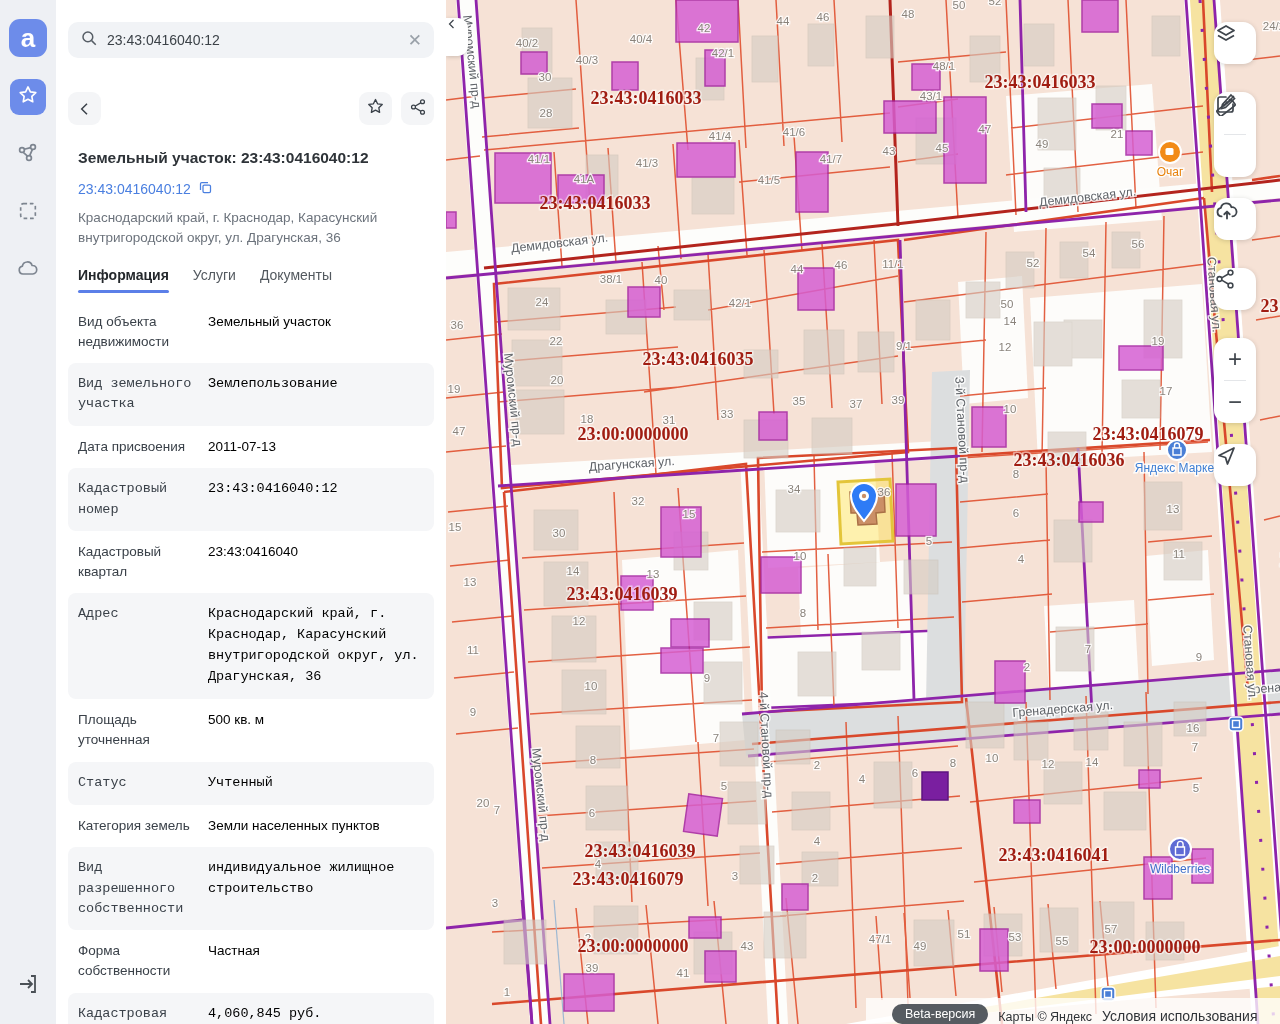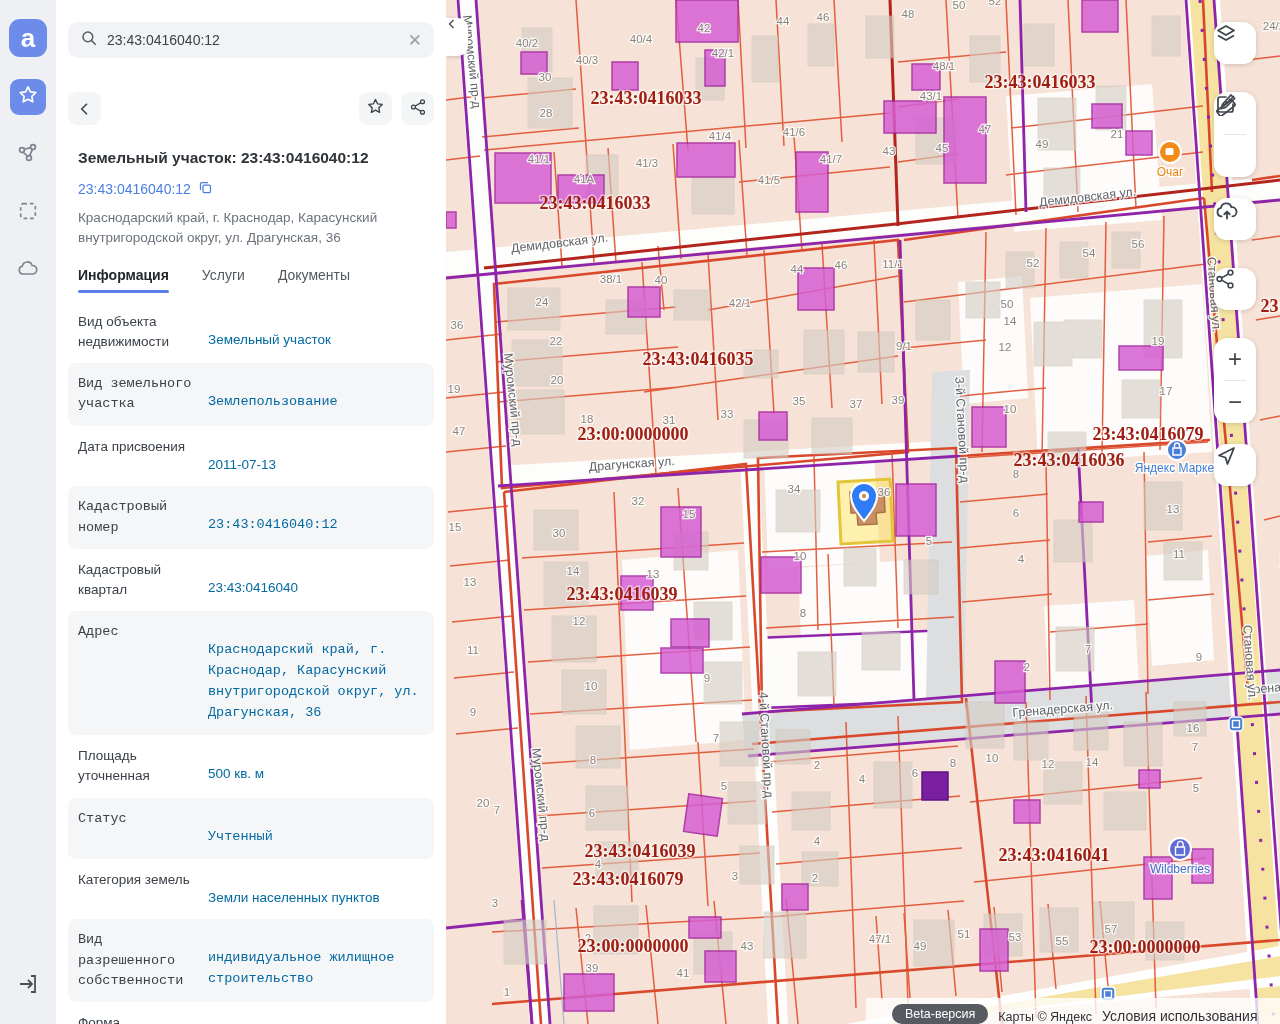--- a/index.html
+++ b/index.html
@@ -31,30 +31,30 @@
   .tbtn { width:33px; height:33px; border-radius:9px; background:#f4f5f7; display:flex;
     align-items:center; justify-content:center; cursor:pointer; }
   .obj-toolbar .spacer { flex:1; }
   .obj-toolbar .tbtn + .tbtn { margin-left:9px; }
   .obj-title { margin-top:24px; font-size:15.5px; font-weight:700; color:#2e3338;
     padding-left:10px; }
   .obj-link { margin-top:13px; padding-left:10px; display:flex; align-items:center; gap:7px;
     font-size:14px; color:#4a7fe0; cursor:pointer; }
   .obj-addr { margin-top:10px; padding-left:10px; font-size:13.5px; line-height:1.5;
     color:#6c737c; width:330px; }
-  .tabs { margin-top:18px; padding-left:10px; display:flex; gap:33px; border-bottom:1px solid #fff; }
+  .tabs { margin-top:18px; padding-left:10px; display:flex; gap:24px; border-bottom:1px solid #fff; }
   .tab { font-size:14px; color:#53595f; padding-bottom:9px; cursor:pointer; position:relative; }
   .tab.active { color:#24282c; font-weight:700; }
   .tab.active:after { content:""; position:absolute; left:0; right:0; bottom:-1px; height:3px;
     border-radius:2px; background:#5b7fe8; }
   .info-table { margin-top:8px; }
   .info-row { display:flex; padding:11px 10px; border-radius:8px; }
   .info-row.alt { background:#f5f6f8;font-family:Liberation Mono, monospace; }
   .info-label { width:118px; flex:0 0 118px; font-size:13.5px; line-height:1.5; color:#3a4149; }
-  .info-value { flex:1; font-size:13.5px; line-height:1.55; color:#0369a1; padding-left:12px;margin-top:18px; }
+  .info-value { flex:1; font-size:13.5px; line-height:1.55; color:#000000; padding-left:12px; }
 
   
   .map-wrap { position:relative; width:834px; height:1024px; flex:0 0 834px;
     background:#fbf9f6; overflow:hidden; }
   .map-wrap svg { position:absolute; left:0; top:0; }
   .collapse-tab { position:absolute; left:0; top:18px; width:22px; height:38px; background:#fff;
     border-radius:0 10px 10px 0; box-shadow:0 1px 4px rgba(0,0,0,.18); display:flex;
     align-items:center; justify-content:center; color:#3a4149; font-size:15px; cursor:pointer; z-index:5; }
   .mapbtn { position:absolute; right:24px; width:42px; background:#fff; border-radius:13px;
     box-shadow:0 1px 5px rgba(0,0,0,.16); display:flex; flex-direction:column; align-items:center;

